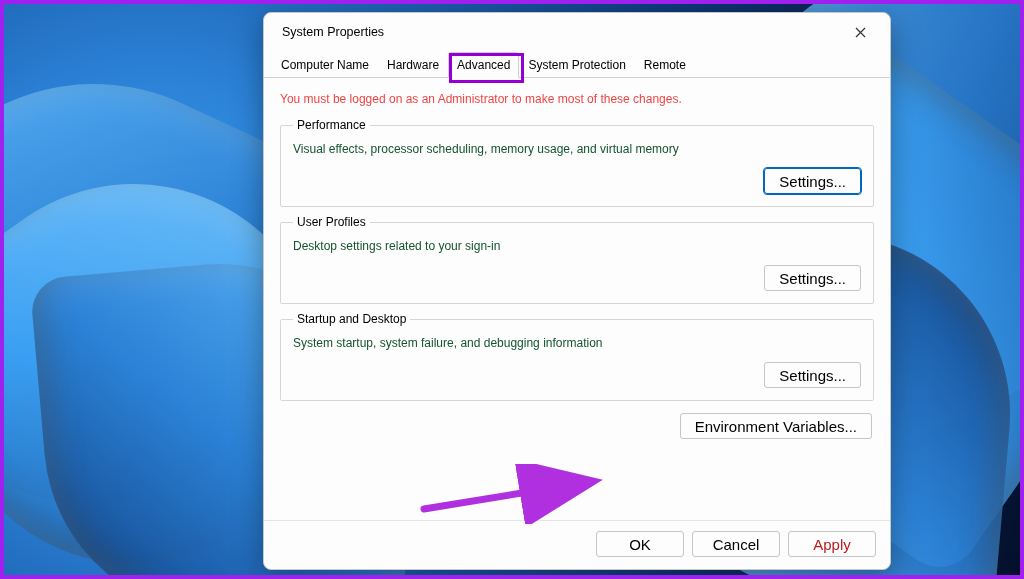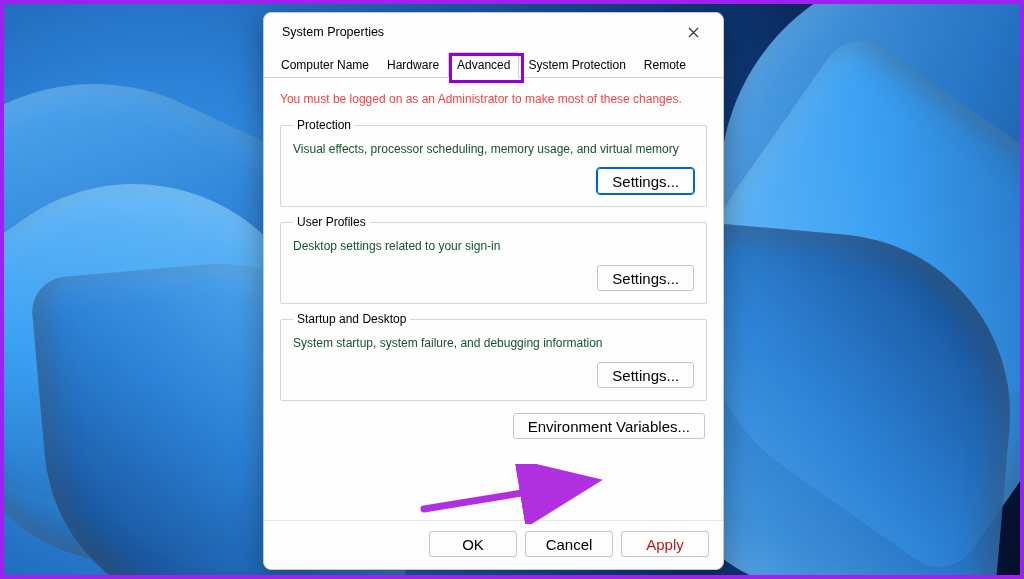--- a/index.html
+++ b/index.html
@@ -30,21 +30,21 @@
     .p2 { width: 380px; height: 380px; left: -60px; top: 180px; transform: rotate(55deg); background: linear-gradient(135deg, #7cc8fb 0%, #3da4f7 50%, #1a5ba8 100%); }
     .p3 { width: 350px; height: 350px; left: 40px; top: 260px; transform: rotate(85deg); }
     .p4 { width: 440px; height: 440px; right: -140px; top: -40px; transform: rotate(-25deg); }
     .p5 { width: 400px; height: 400px; right: -80px; top: 100px; transform: rotate(-55deg); background: linear-gradient(135deg, #7cc8fb 0%, #3da4f7 50%, #1a5ba8 100%); }
     .p6 { width: 360px; height: 360px; right: 10px; top: 230px; transform: rotate(-85deg); }
 
     .dialog {
       position: absolute;
       left: 259px;
       top: 8px;
-      width: 461px;
+      width: 628px;
       height: 558px;
       background: #fdfdfd;
       border: 1px solid #c7c7c7;
       border-radius: 8px;
       box-shadow: 0 8px 30px rgba(0,0,0,0.35);
       display: flex;
       flex-direction: column;
     }
     .titlebar {
       display: flex;
@@ -175,21 +175,21 @@
     <div class="tab">Hardware</div>
     <div class="tab active" id="tab-advanced">Advanced</div>
     <div class="tab">System Protection</div>
     <div class="tab">Remote</div>
   </div>
 
   <div class="tab-panel">
     <div class="admin-note">You must be logged on as an Administrator to make most of these changes.</div>
 
     <fieldset class="groupbox">
-      <legend>Protection</legend>
+      <legend>Performance</legend>
       <div class="group-desc">Visual effects, processor scheduling, memory usage, and virtual memory</div>
       <div class="button-row">
         <button class="win-btn default-btn">Settings...</button>
       </div>
     </fieldset>
 
     <fieldset class="groupbox">
       <legend>User Profiles</legend>
       <div class="group-desc">Desktop settings related to your sign-in</div>
       <div class="button-row">

